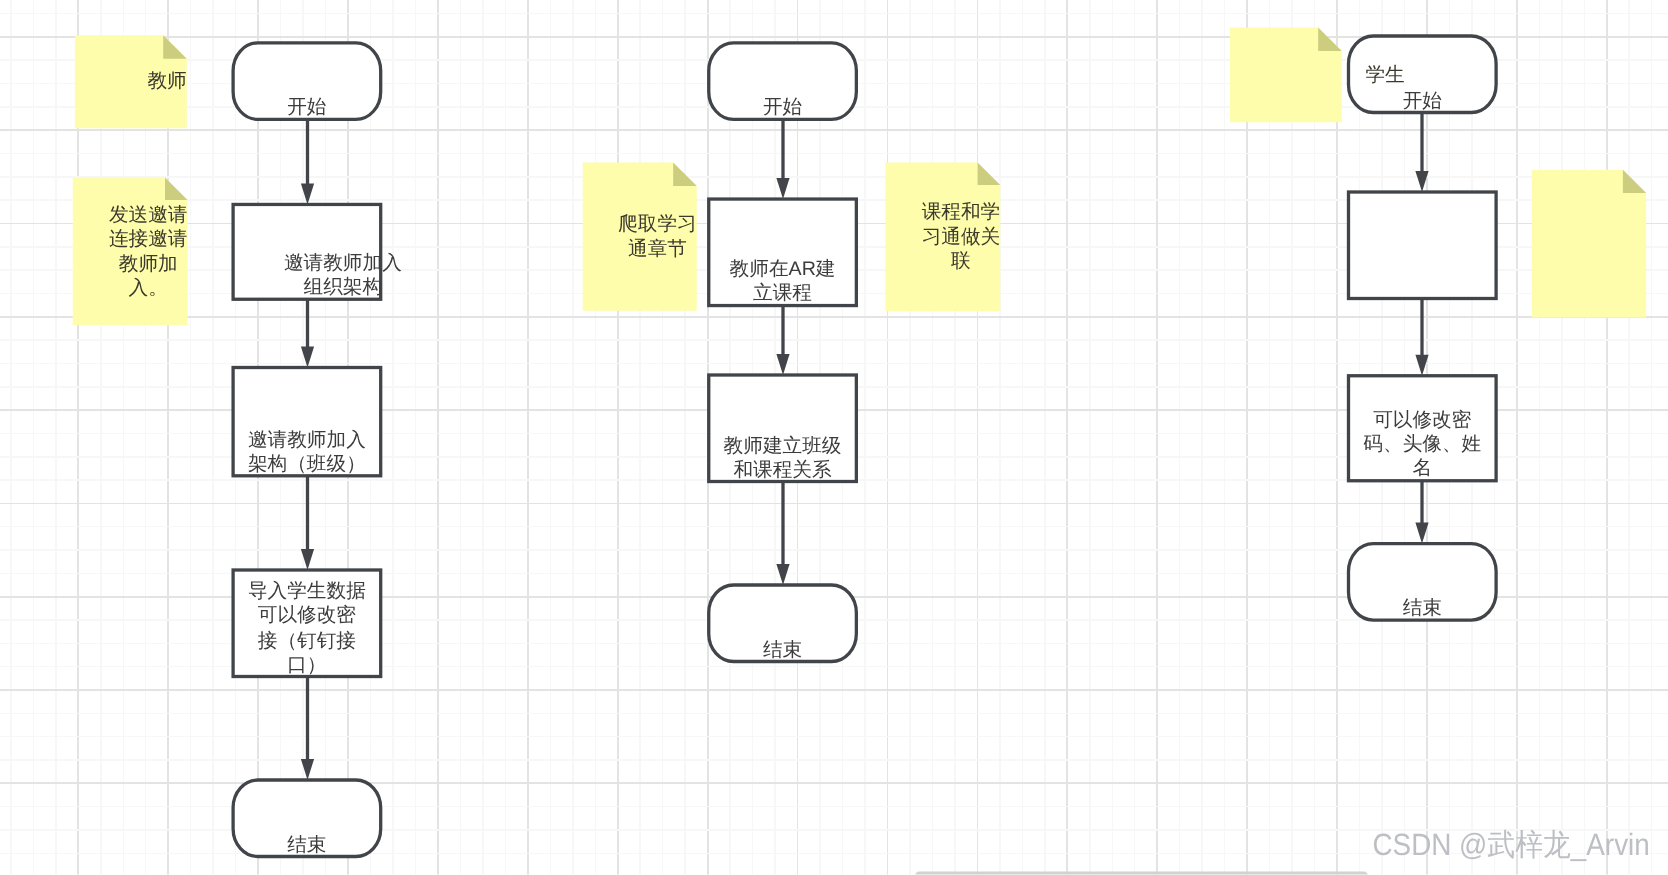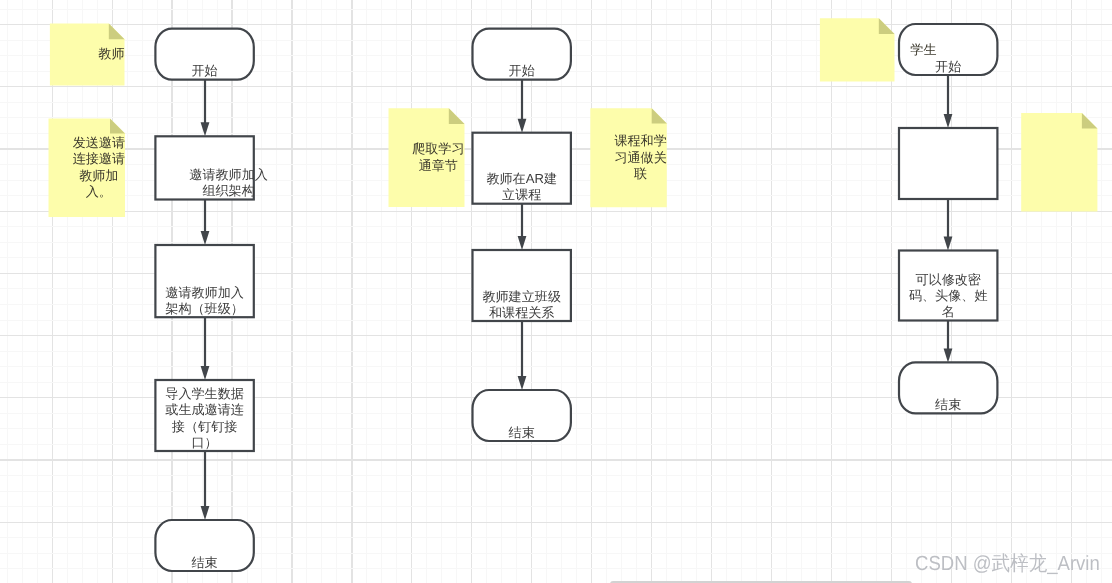--- a/index.html
+++ b/index.html
@@ -217,21 +217,21 @@
       <div class="lbl" style="color: rgb(60, 60, 60); left: 155.4px; top: 136.3px; width: 98.4px; height: 63.2px; margin-left: 24px;">
         <span style="white-space: pre-line;">邀请教师加入
 组织架构</span>
       </div>
       <div class="lbl" style="color: rgb(60, 60, 60); left: 155.4px; top: 245px; width: 98.4px; height: 72.2px;">
         <span style="white-space: pre-line;">邀请教师加入
 架构（班级）</span>
       </div>
       <div class="lbl" style="color: rgb(60, 60, 60); left: 155.4px; top: 380px; width: 98.4px; height: 71px;">
         <span style="white-space: pre-line;">导入学生数据
-或生成邀请连
+可以修改密
 接（钉钉接
 口）</span>
       </div>
       <div class="lbl" style="color: rgb(60, 60, 60); left: 155.4px; top: 520px; width: 98.4px; height: 51px;">
         <span style="white-space: pre-line;">结束</span>
       </div>
       <div class="lbl" style="color: rgb(60, 60, 60); left: 472.5px; top: 28.6px; width: 98.4px; height: 51px;">
         <span style="white-space: pre-line;">开始</span>
       </div>
       <div class="lbl" style="color: rgb(60, 60, 60); left: 472.5px; top: 132.7px; width: 98.4px; height: 71px;">

